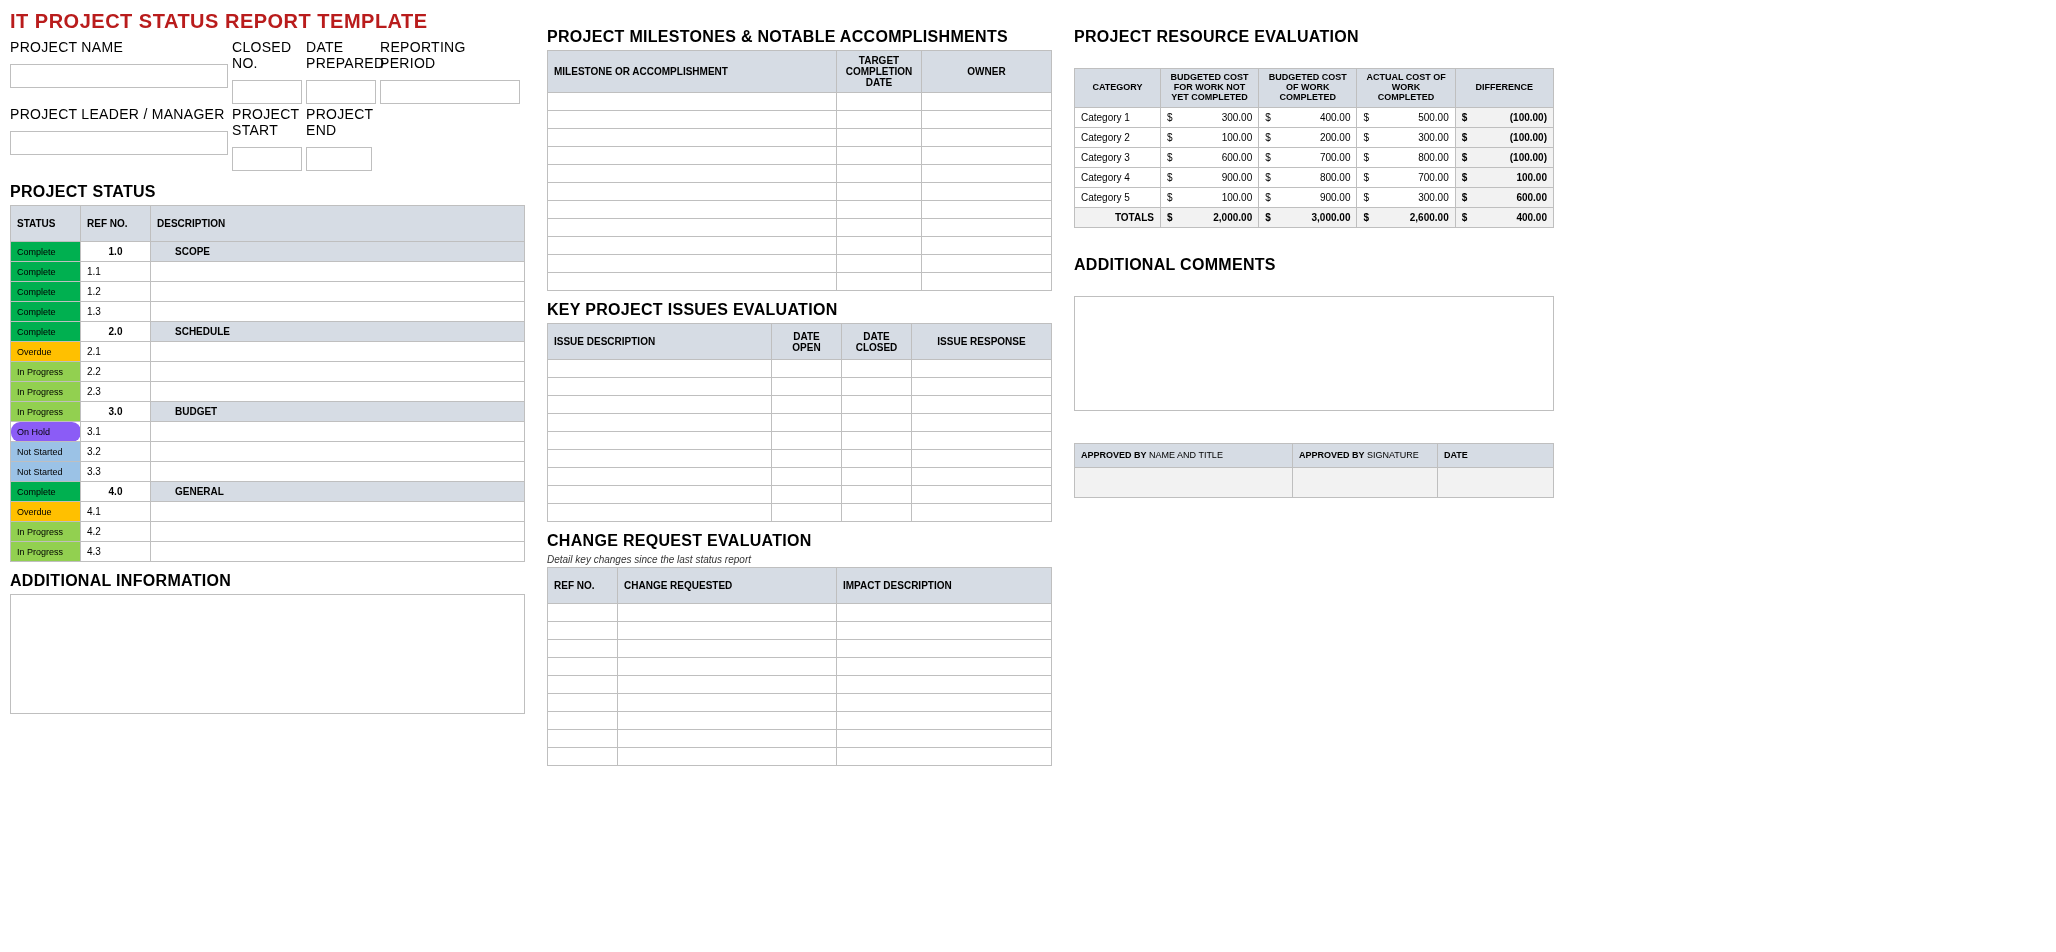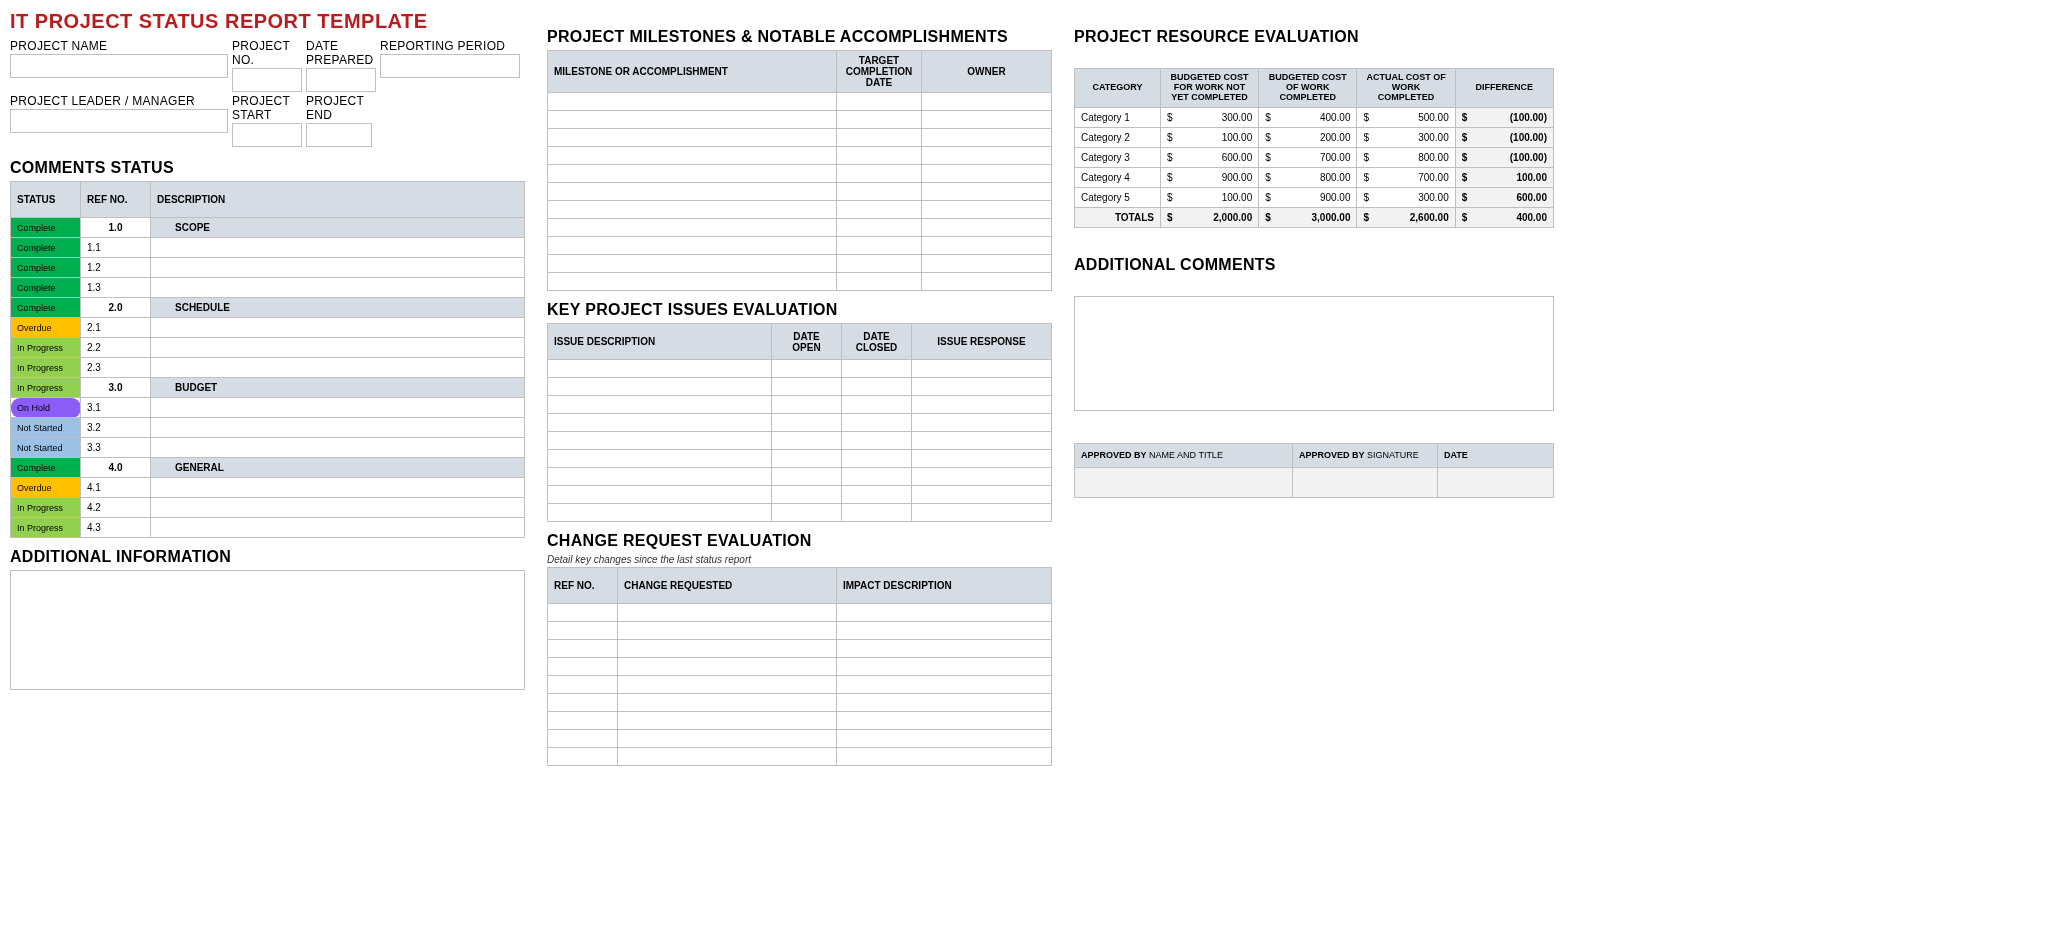--- a/index.html
+++ b/index.html
@@ -39,23 +39,23 @@
   font-size: 10px;
   font-style: italic;
   color: #333;
   margin-bottom: 2px;
 }
 
 
 .form-row { display: flex; gap: 4px; margin-bottom: 2px; }
 .form-field { display: flex; flex-direction: column; }
 .form-field label {
-  font-size: 12px;
+  font-size: 14px;
   letter-spacing: 0.3px;
-  margin-bottom: 1px;
+  margin-bottom: 9px;
 }
 .form-field input {
   border: 1px solid #bfbfbf;
   height: 24px;
   padding: 2px 4px;
   font-family: inherit;
   font-size: 11px;
 }
 
 
@@ -122,21 +122,21 @@
 
   <div class="col col1">
     <h1>IT PROJECT STATUS REPORT TEMPLATE</h1>
 
     <div class="form-row">
       <div class="form-field" style="width:218px">
         <label>PROJECT NAME</label>
         <input type="text" style="">
       </div>
       <div class="form-field" style="width:70px">
-        <label>PROJECT NO.</label>
+        <label>CLOSED NO.</label>
         <input type="text" style="">
       </div>
       <div class="form-field" style="width:70px">
         <label>DATE PREPARED</label>
         <input type="text" style="">
       </div>
       <div class="form-field" style="width:140px">
         <label>REPORTING PERIOD</label>
         <input type="text" style="">
       </div>
@@ -149,21 +149,21 @@
       <div class="form-field" style="width:70px">
         <label>PROJECT START</label>
         <input type="text" style="">
       </div>
       <div class="form-field" style="width:66px">
         <label>PROJECT END</label>
         <input type="text" style="">
       </div>
     </div>
 
-    <h2>COMMENTS STATUS</h2>
+    <h2>PROJECT STATUS</h2>
     <table>
       <thead>
         <tr>
           <th style="width:70px;height:22px">STATUS</th>
           <th style="width:70px">REF NO.</th>
           <th>DESCRIPTION</th>
         </tr>
       </thead>
       <tbody id="status-body">
           <tr class="row-header">

